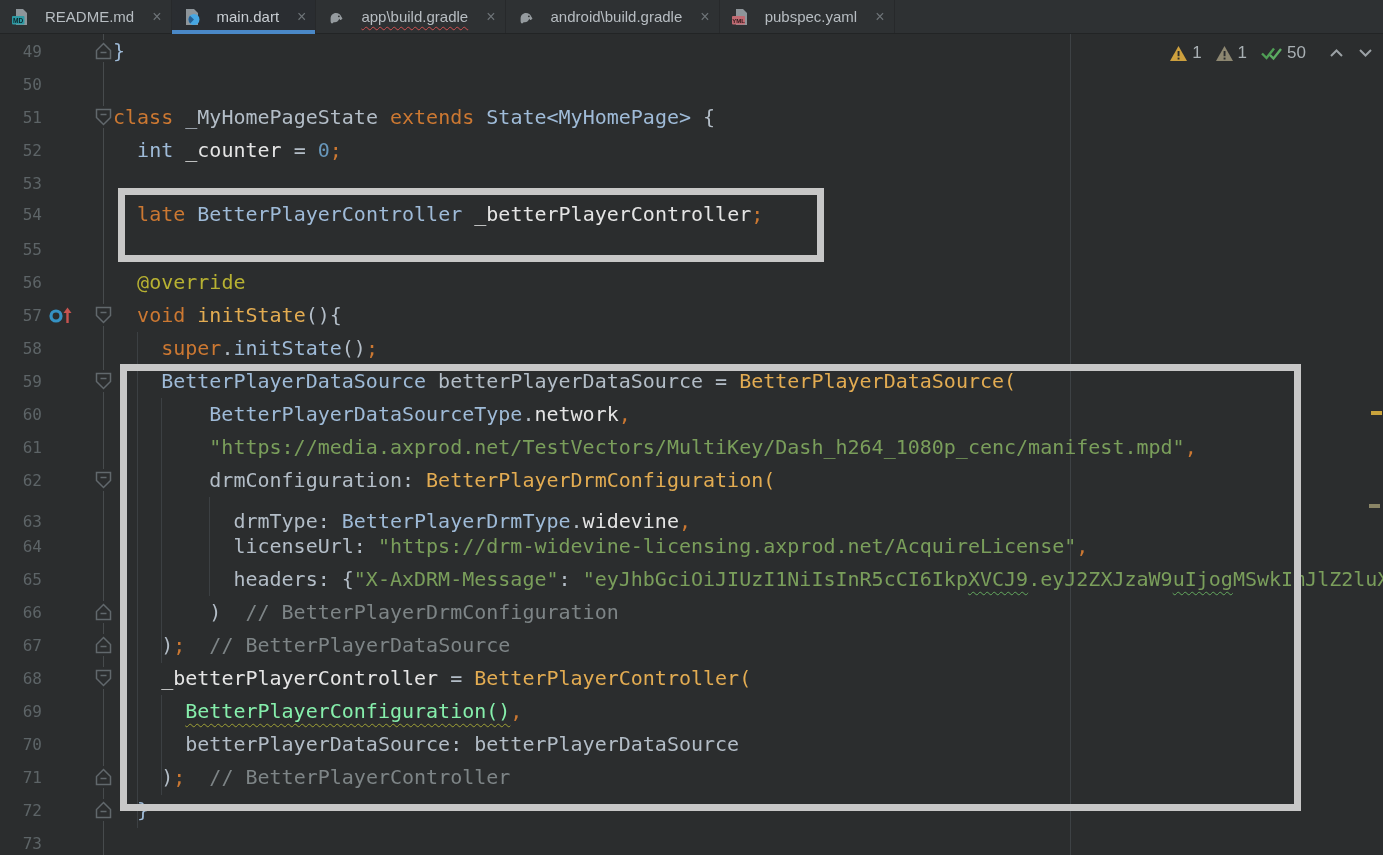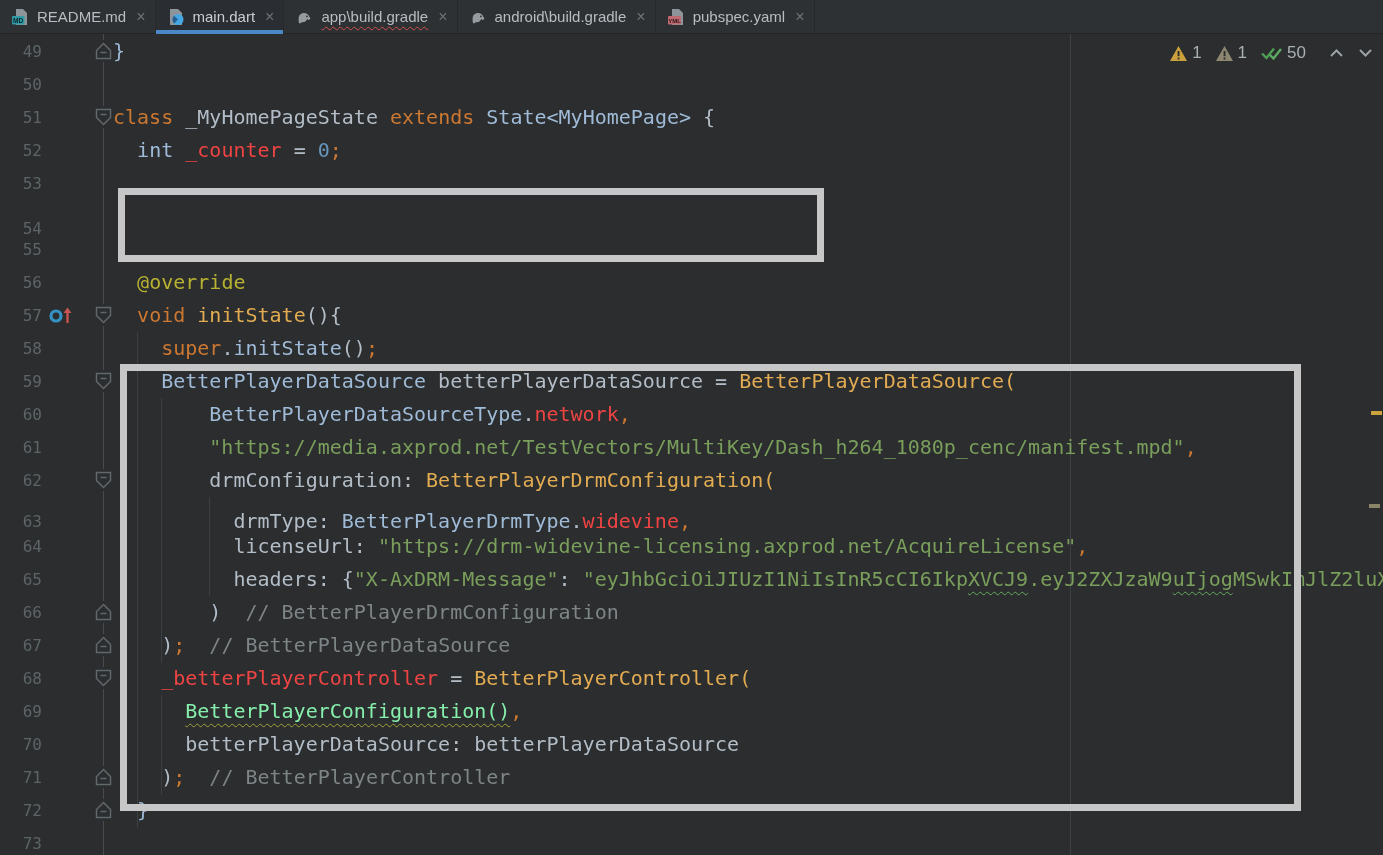--- a/index.html
+++ b/index.html
@@ -3,21 +3,21 @@
 <meta charset="utf-8">
 <style>
   html,body{margin:0;padding:0;background:#2B2D2E;}
   body{position:relative;width:1383px;height:855px;overflow:hidden;
        font-family:"DejaVu Sans Mono",monospace;}
 
   
   .tabbar{position:absolute;top:0;left:0;right:0;height:33px;background:#2E3133;
           border-bottom:1px solid #222425;display:flex;align-items:stretch;
           font-family:"Liberation Sans",sans-serif;font-size:15px;color:#B7BDC2;z-index:4;}
-  .tab{display:flex;align-items:center;gap:8px;padding:0 9px 0 11px;position:relative;
+  .tab{display:flex;align-items:center;gap:16px;padding:0 9px 0 11px;position:relative;
        border-right:1px solid #27292B;cursor:default;}
   .tab.active{background:#2A2D31;color:#C9CED3;}
   .tab.active::after{content:"";position:absolute;left:0;right:0;bottom:-1px;height:4px;background:#4A88C7;}
   .tab .close{color:#6E7478;font-size:16px;margin-left:2px;line-height:1;}
   .tab .ticon{display:inline-flex;width:18px;height:18px;}
   .err-underline{text-decoration:underline;text-decoration-style:wavy;text-decoration-color:#D05050;
                  text-decoration-thickness:1px;text-underline-offset:4px;}
 
   
   .editor{position:absolute;top:34px;left:0;right:0;bottom:0;background:#2B2D2E;overflow:hidden;}
@@ -28,21 +28,21 @@
   .row{position:absolute;left:0;right:0;height:33px;line-height:33px;white-space:pre;}
   .lnum{position:absolute;left:0;width:42px;text-align:right;color:#5D6467;font-size:16px;z-index:2;}
   .foldicn{position:absolute;left:93px;top:5px;width:21px;height:22px;background:#2B2D2E;z-index:2;display:flex;}
   .ovricn{position:absolute;left:48px;top:5px;width:28px;height:22px;z-index:2;display:flex;}
   .code{position:absolute;left:113px;top:0;font-size:20px;color:#B3BDC7;z-index:1;}
 
   
   .k{color:#CC7832;}                     
   .t{color:#9FBBD8;}                     
   .d{color:#B3BDC7;}                     
-  .f{color:#ef4444;}                     
+  .f{color:#e5e5e5;}                     
   .c{color:#E3AC52;}                     
   .m{color:#B8B232;}                     
   .s{color:#7A9E5B;}                     
   .n{color:#6897BB;}                     
   .p{color:#CC7832;}                     
   .cm{color:#7E8587;}                    
   .sw{color:#7A9E5B;text-decoration:underline;text-decoration-style:wavy;
       text-decoration-color:#64A95E;text-decoration-thickness:1px;text-underline-offset:5px;}
   .cw{color:#86efac;text-decoration:underline;text-decoration-style:wavy;
       text-decoration-color:#9FA135;text-decoration-thickness:1px;text-underline-offset:5px;}
@@ -132,21 +132,21 @@
             <path d="M10.5 3.5 17.5 10.5v8h-14v-8z" fill="#2B2D2E" stroke="#61686C" stroke-width="1.5"></path>
             <line x1="7.5" y1="12.5" x2="13.5" y2="12.5" stroke="#61686C" stroke-width="1.5"></line>
           </svg></span><span class="code"><span class="t">}</span></span></div>
       <div class="row" style="top: 34px;"><span class="lnum">50</span><span class="code"></span></div>
       <div class="row" style="top: 67px;"><span class="lnum">51</span><span class="foldicn"><svg width="21" height="22" viewBox="0 0 21 22">
             <path d="M3.5 3.5h14v8L10.5 18.5 3.5 11.5z" fill="#2B2D2E" stroke="#61686C" stroke-width="1.5"></path>
             <line x1="7.5" y1="8.5" x2="13.5" y2="8.5" stroke="#61686C" stroke-width="1.5"></line>
           </svg></span><span class="code"><span class="k">class</span><span class="d"> _MyHomePageState </span><span class="k">extends</span><span class="d"> </span><span class="t">State&lt;MyHomePage&gt;</span><span class="d"> {</span></span></div>
       <div class="row" style="top: 100px;"><span class="lnum">52</span><span class="code"><span class="d">  </span><span class="t">int</span><span class="d"> </span><span class="f">_counter</span><span class="d"> = </span><span class="n">0</span><span class="p">;</span></span></div>
       <div class="row" style="top: 133px;"><span class="lnum">53</span><span class="code"></span></div>
-      <div class="row" style="top: 178px;"><span class="lnum">54</span></div>
+      <div class="row" style="top: 164px;"><span class="lnum">54</span><span class="code"><span class="d">  </span><span class="k">late</span><span class="d"> </span><span class="t">BetterPlayerController</span><span class="d"> </span><span class="f">_betterPlayerController</span><span class="p">;</span></span></div>
       <div class="row" style="top: 199px; padding-left: 44px;"><span class="lnum">55</span><span class="code"></span></div>
       <div class="row" style="top: 232px;"><span class="lnum">56</span><span class="code"><span class="d">  </span><span class="m">@override</span></span></div>
       <div class="row" style="top: 265px;"><span class="lnum">57</span><span class="ovricn"><svg width="28" height="22" viewBox="0 0 28 22">
             <circle cx="8" cy="12" r="5" fill="none" stroke="#3592C4" stroke-width="3.2"></circle>
             <line x1="19.5" y1="19" x2="19.5" y2="8" stroke="#C75450" stroke-width="2.4"></line>
             <path d="M19.5 3.5 15.5 9h8z" fill="#C75450"></path>
           </svg></span><span class="foldicn"><svg width="21" height="22" viewBox="0 0 21 22">
             <path d="M3.5 3.5h14v8L10.5 18.5 3.5 11.5z" fill="#2B2D2E" stroke="#61686C" stroke-width="1.5"></path>
             <line x1="7.5" y1="8.5" x2="13.5" y2="8.5" stroke="#61686C" stroke-width="1.5"></line>
           </svg></span><span class="code"><span class="d">  </span><span class="k">void</span><span class="d"> </span><span class="c">initState</span><span class="d">(){</span></span></div>

